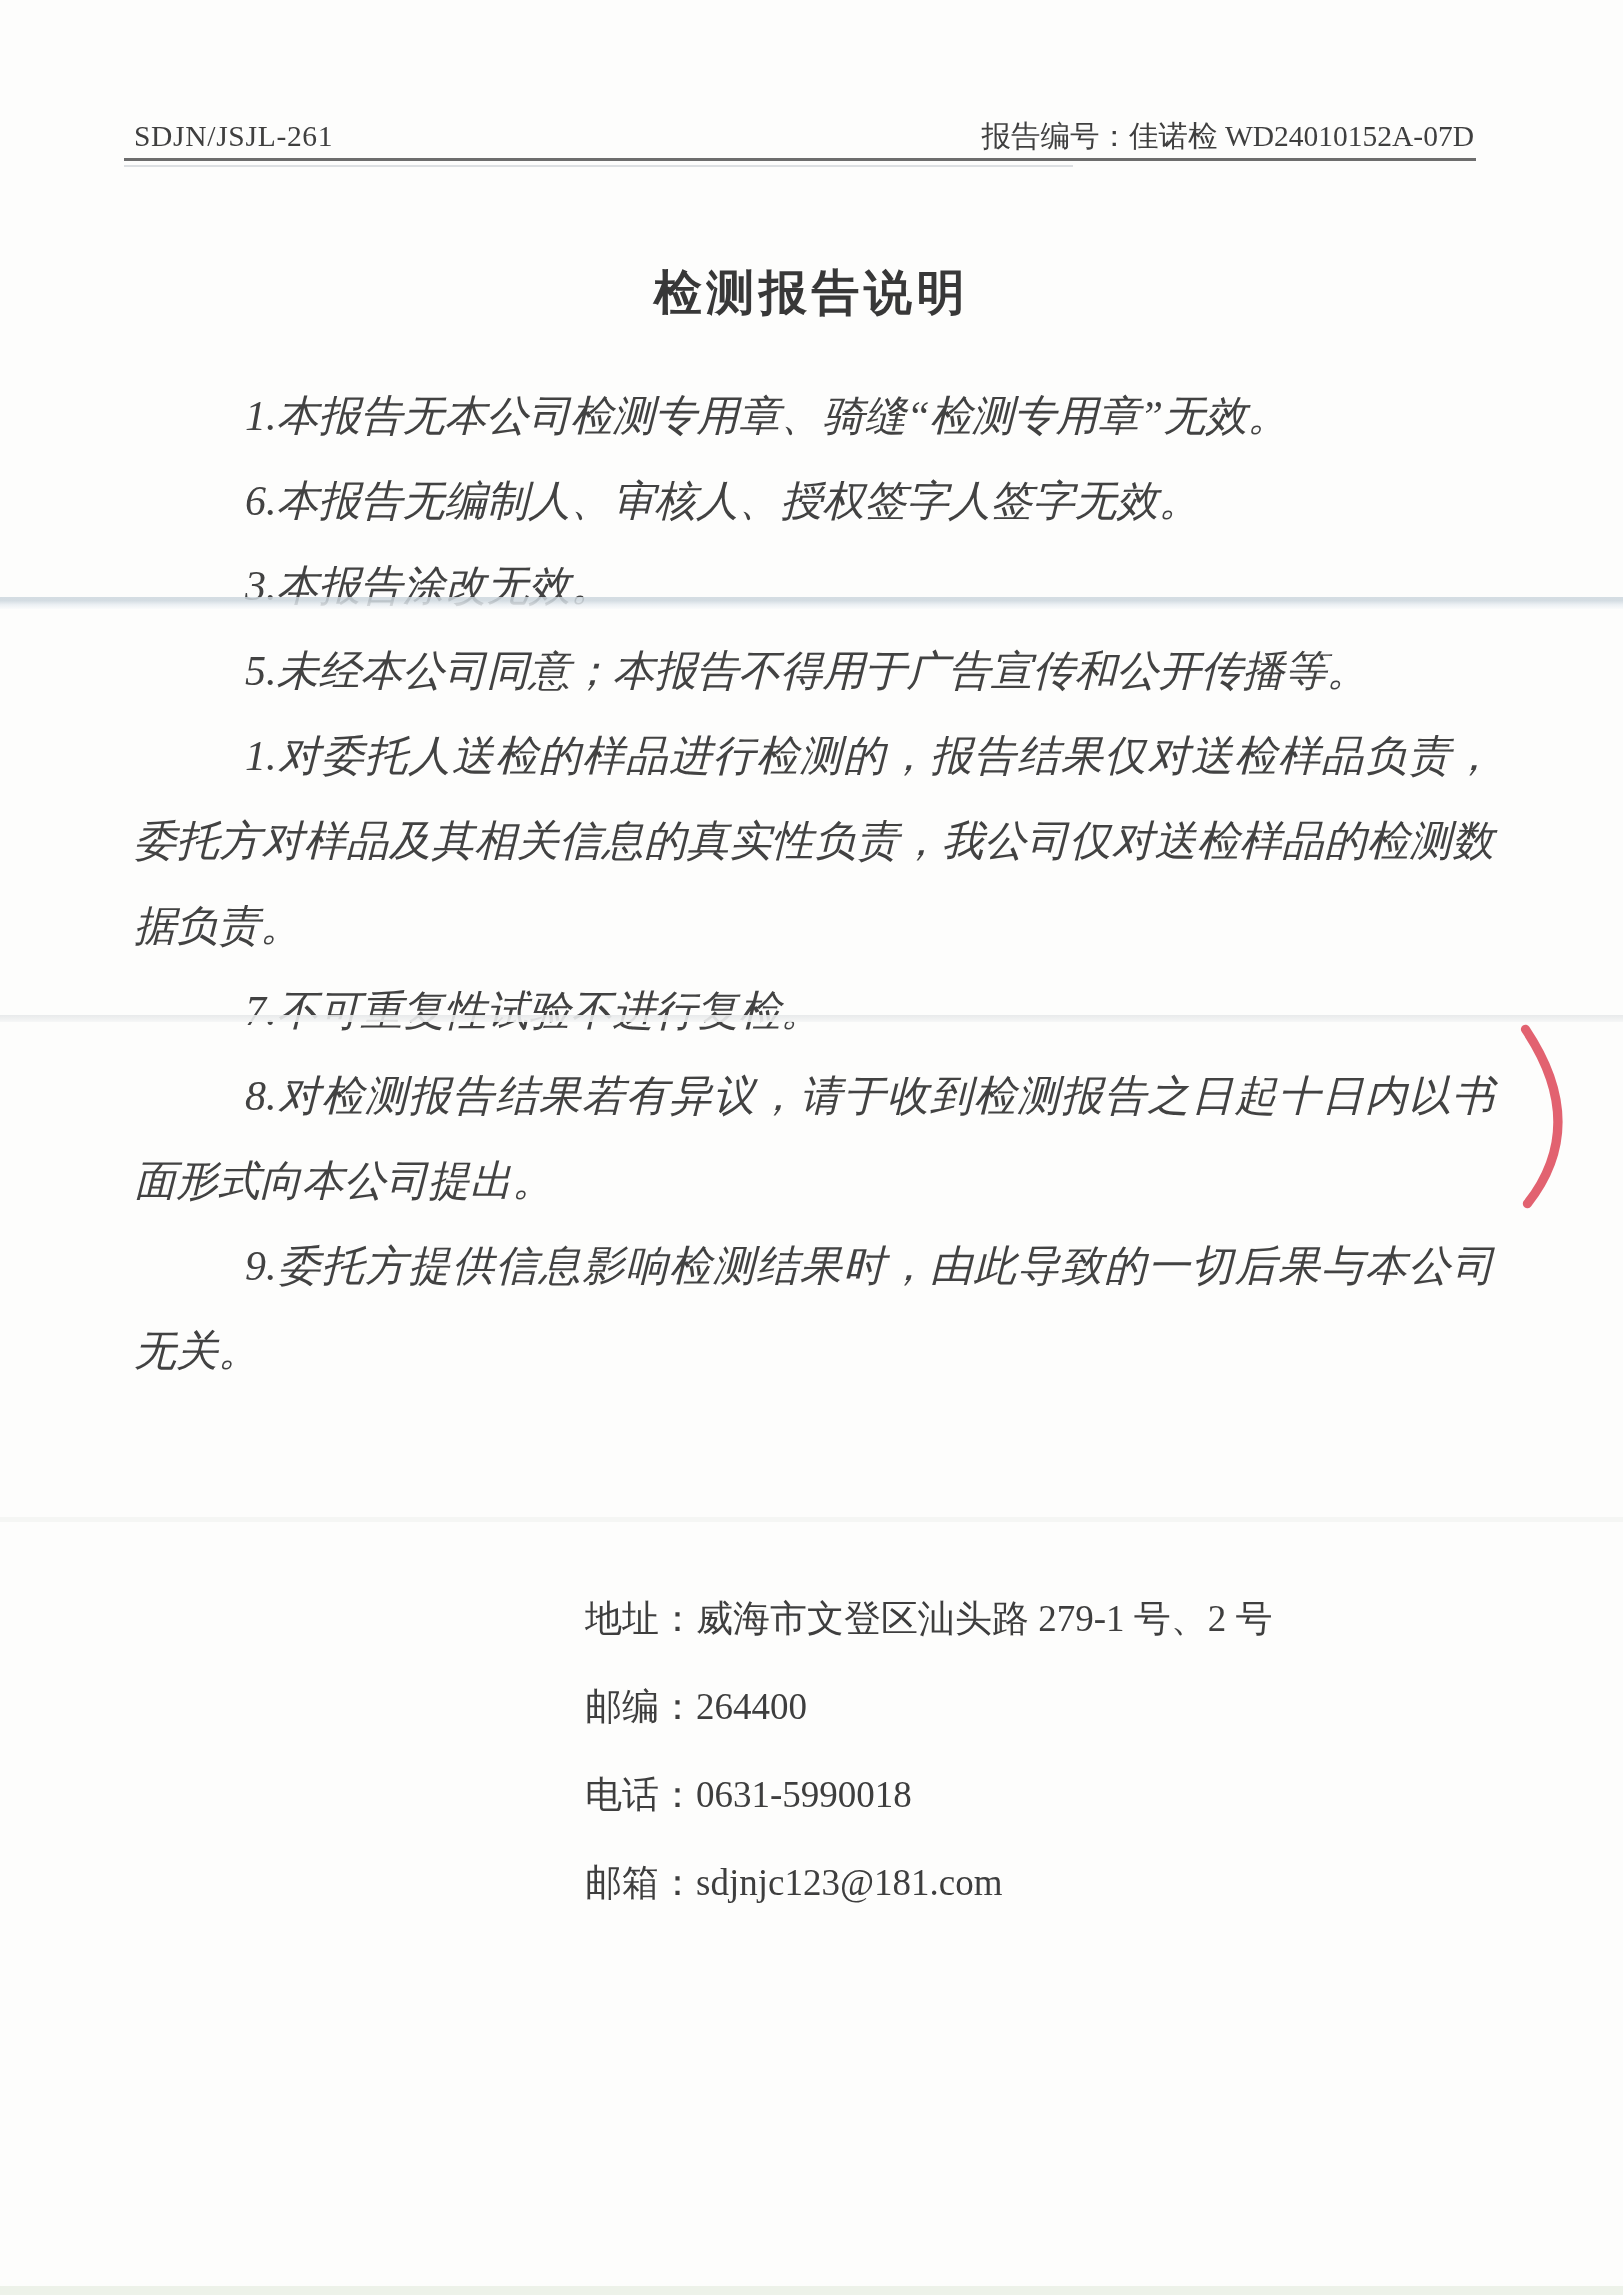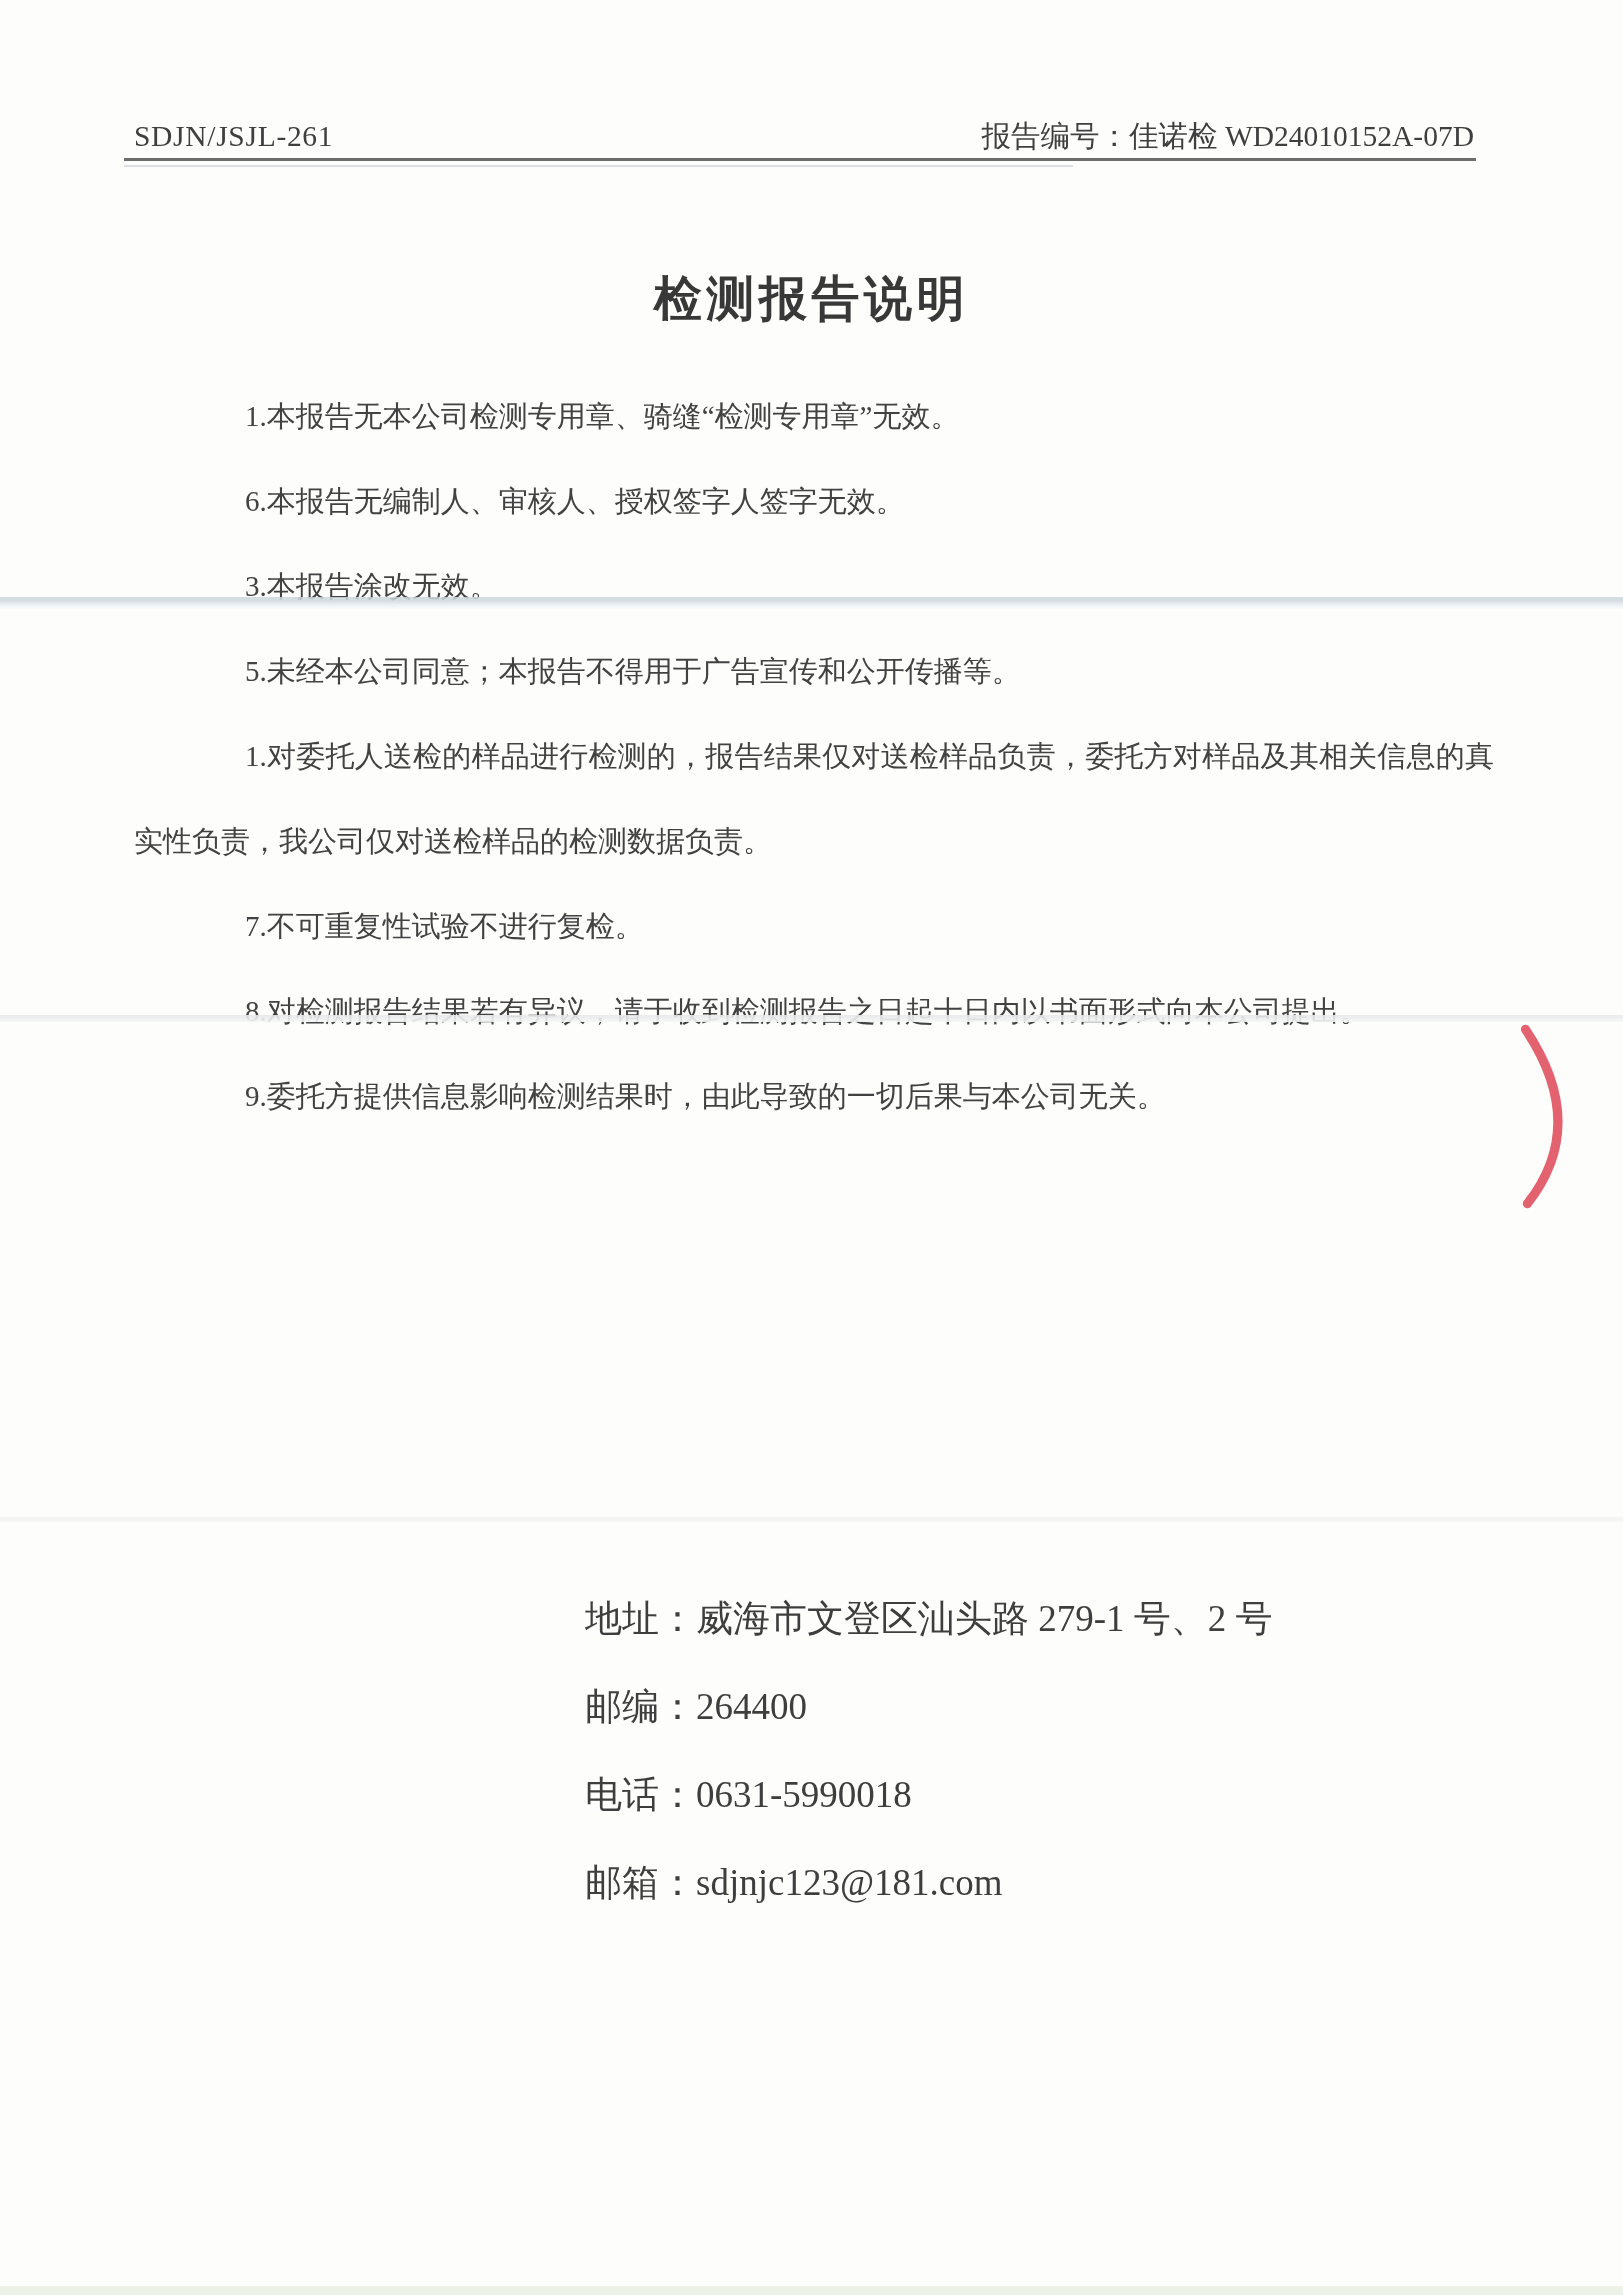--- a/index.html
+++ b/index.html
@@ -48,44 +48,45 @@
     top: 165px;
     width: 949px;
     height: 2px;
     background: #dcdfe2;
   }
 
   
   .doc-title {
     position: absolute;
     left: 0;
-    top: 267px;
+    top: 261px;
     width: 100%;
     text-align: center;
     font-family: Liberation Sans, sans-serif;
     font-weight: 700;
     font-size: 48px;
     letter-spacing: 4.6px;
     color: #383838;
   }
 
   
   .notes {
     position: absolute;
     left: 134px;
     top: 374px;
     width: 1360px;
   }
   .notes p {
     margin: 0;
-    font-size: 29px;
+    font-size: 42px;
     line-height: 85px;
     text-indent: 111px;
     text-align: justify;
     color: #424242;
+    font-style: italic;
   }
 
   
   .contact {
     position: absolute;
     left: 585px;
     top: 1575px;
   }
   .contact-line {
     font-size: 37px;

